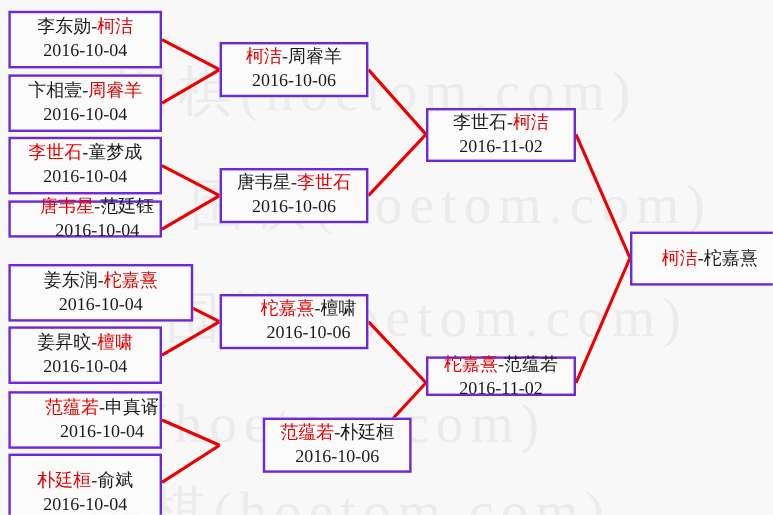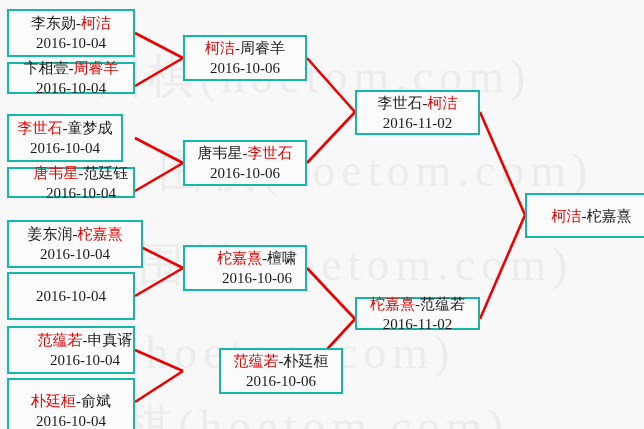--- a/index.html
+++ b/index.html
@@ -25,21 +25,21 @@
   .wm.r3{left:138px;top:234px;}
   .wm.r4{left:20px; top:322px;}
   .wm.r5{left:74px; top:396px;}
   
   svg.wires{position:absolute;left:0;top:0;z-index:1;}
   
   .box{
     position:absolute;
     z-index:2;
     background:#fbfbfb;
-    border:2px solid #14b8a6;
+    border:2px solid #6d28d9;
     box-sizing:border-box;
     display:flex;
     flex-direction:column;
     align-items:center;
     justify-content:center;
     text-align:center;
     font-size:15px;
     line-height:20px;
     color:#1a1a1a;
   }
@@ -67,37 +67,38 @@
       <path d="M307,58 L355,112 M307,163 L355,112"></path>
       <path d="M307,268 L355,319 M307,371 L355,319"></path>
       <path d="M480,112 L525,215 M480,319 L525,215"></path>
     </g>
   </svg>
 
   <div class="box" style="left:7px;top:9px;width:128px;height:48px;">
     <div class="players"><span>李东勋</span><span>-</span><span class="winner">柯洁</span></div>
     <div class="date">2016-10-04</div>
   </div>
-  <div class="box" style="left:7px;top:62px;width:128px;height:32px;">
+  <div class="box" style="left:7px;top:62px;width:128px;height:48px;">
     <div class="players"><span>卞相壹</span><span>-</span><span class="winner">周睿羊</span></div>
     <div class="date">2016-10-04</div>
   </div>
-  <div class="box" style="left:7px;top:114px;width:116px;height:48px;">
+  <div class="box" style="left:7px;top:114px;width:128px;height:48px;">
     <div class="players"><span class="winner">李世石</span><span>-</span><span>童梦成</span></div>
     <div class="date">2016-10-04</div>
   </div>
   <div class="box" style="left:7px;top:167px;width:128px;height:31px;padding-left:20px;">
     <div class="players"><span class="winner">唐韦星</span><span>-</span><span>范廷钰</span></div>
     <div class="date">2016-10-04</div>
   </div>
-  <div class="box" style="left:7px;top:220px;width:136px;height:48px;">
+  <div class="box" style="left:7px;top:220px;width:154px;height:48px;">
     <div class="players"><span>姜东润</span><span>-</span><span class="winner">柁嘉熹</span></div>
     <div class="date">2016-10-04</div>
   </div>
   <div class="box" style="left:7px;top:272px;width:128px;height:48px;">
+    <div class="players"><span>姜昇旼</span><span>-</span><span class="winner">檀啸</span></div>
     <div class="date">2016-10-04</div>
   </div>
   <div class="box" style="left:7px;top:326px;width:128px;height:48px;padding-left:28px;">
     <div class="players"><span class="winner">范蕴若</span><span>-</span><span>申真谞</span></div>
     <div class="date">2016-10-04</div>
   </div>
   <div class="box" style="left:7px;top:378px;width:128px;height:65px;">
     <div class="players"><span class="winner">朴廷桓</span><span>-</span><span>俞斌</span></div>
     <div class="date">2016-10-04</div>
   </div>

